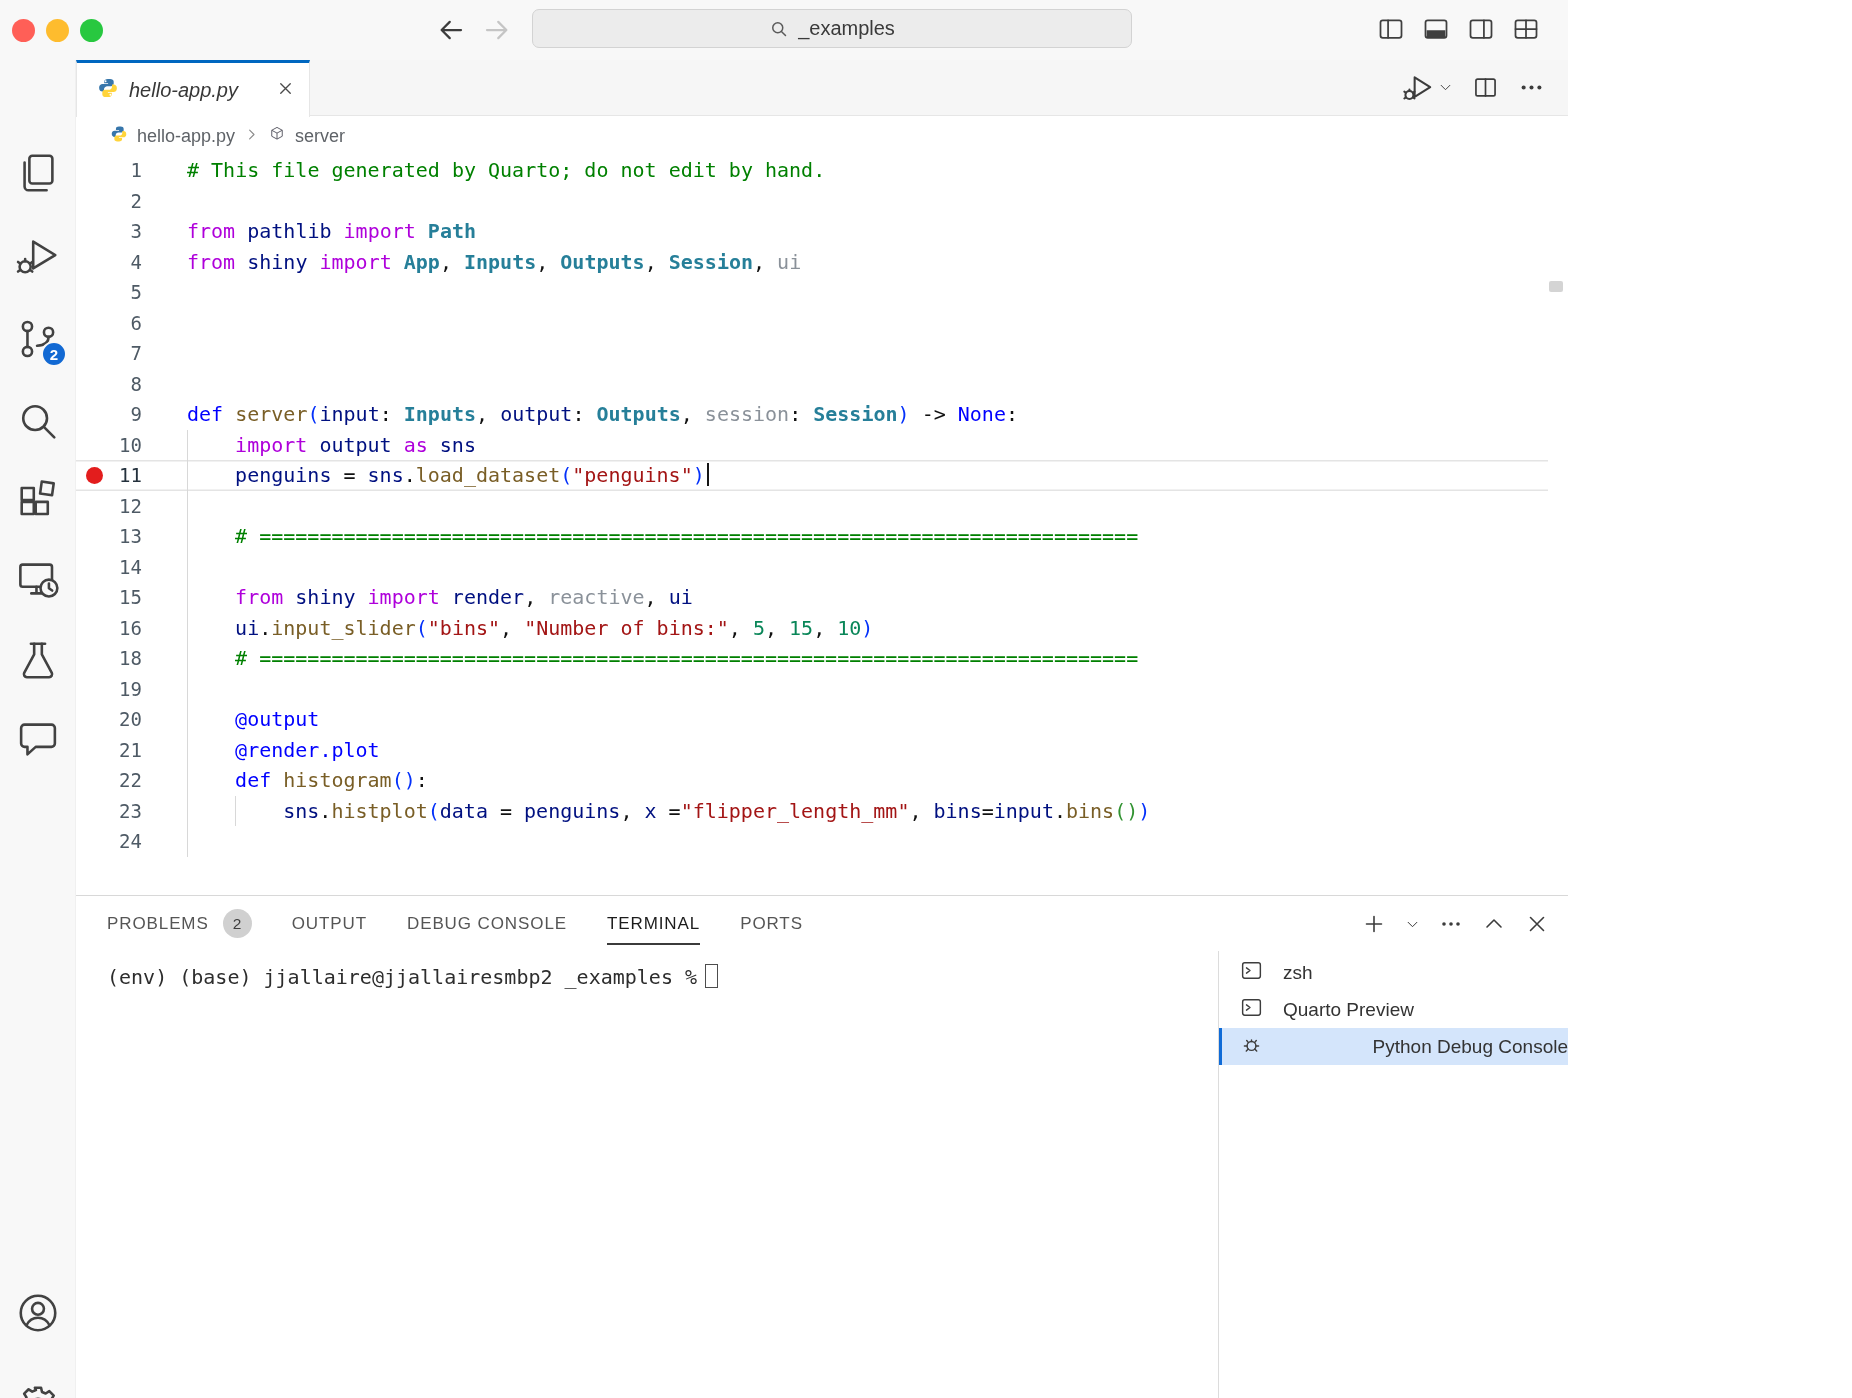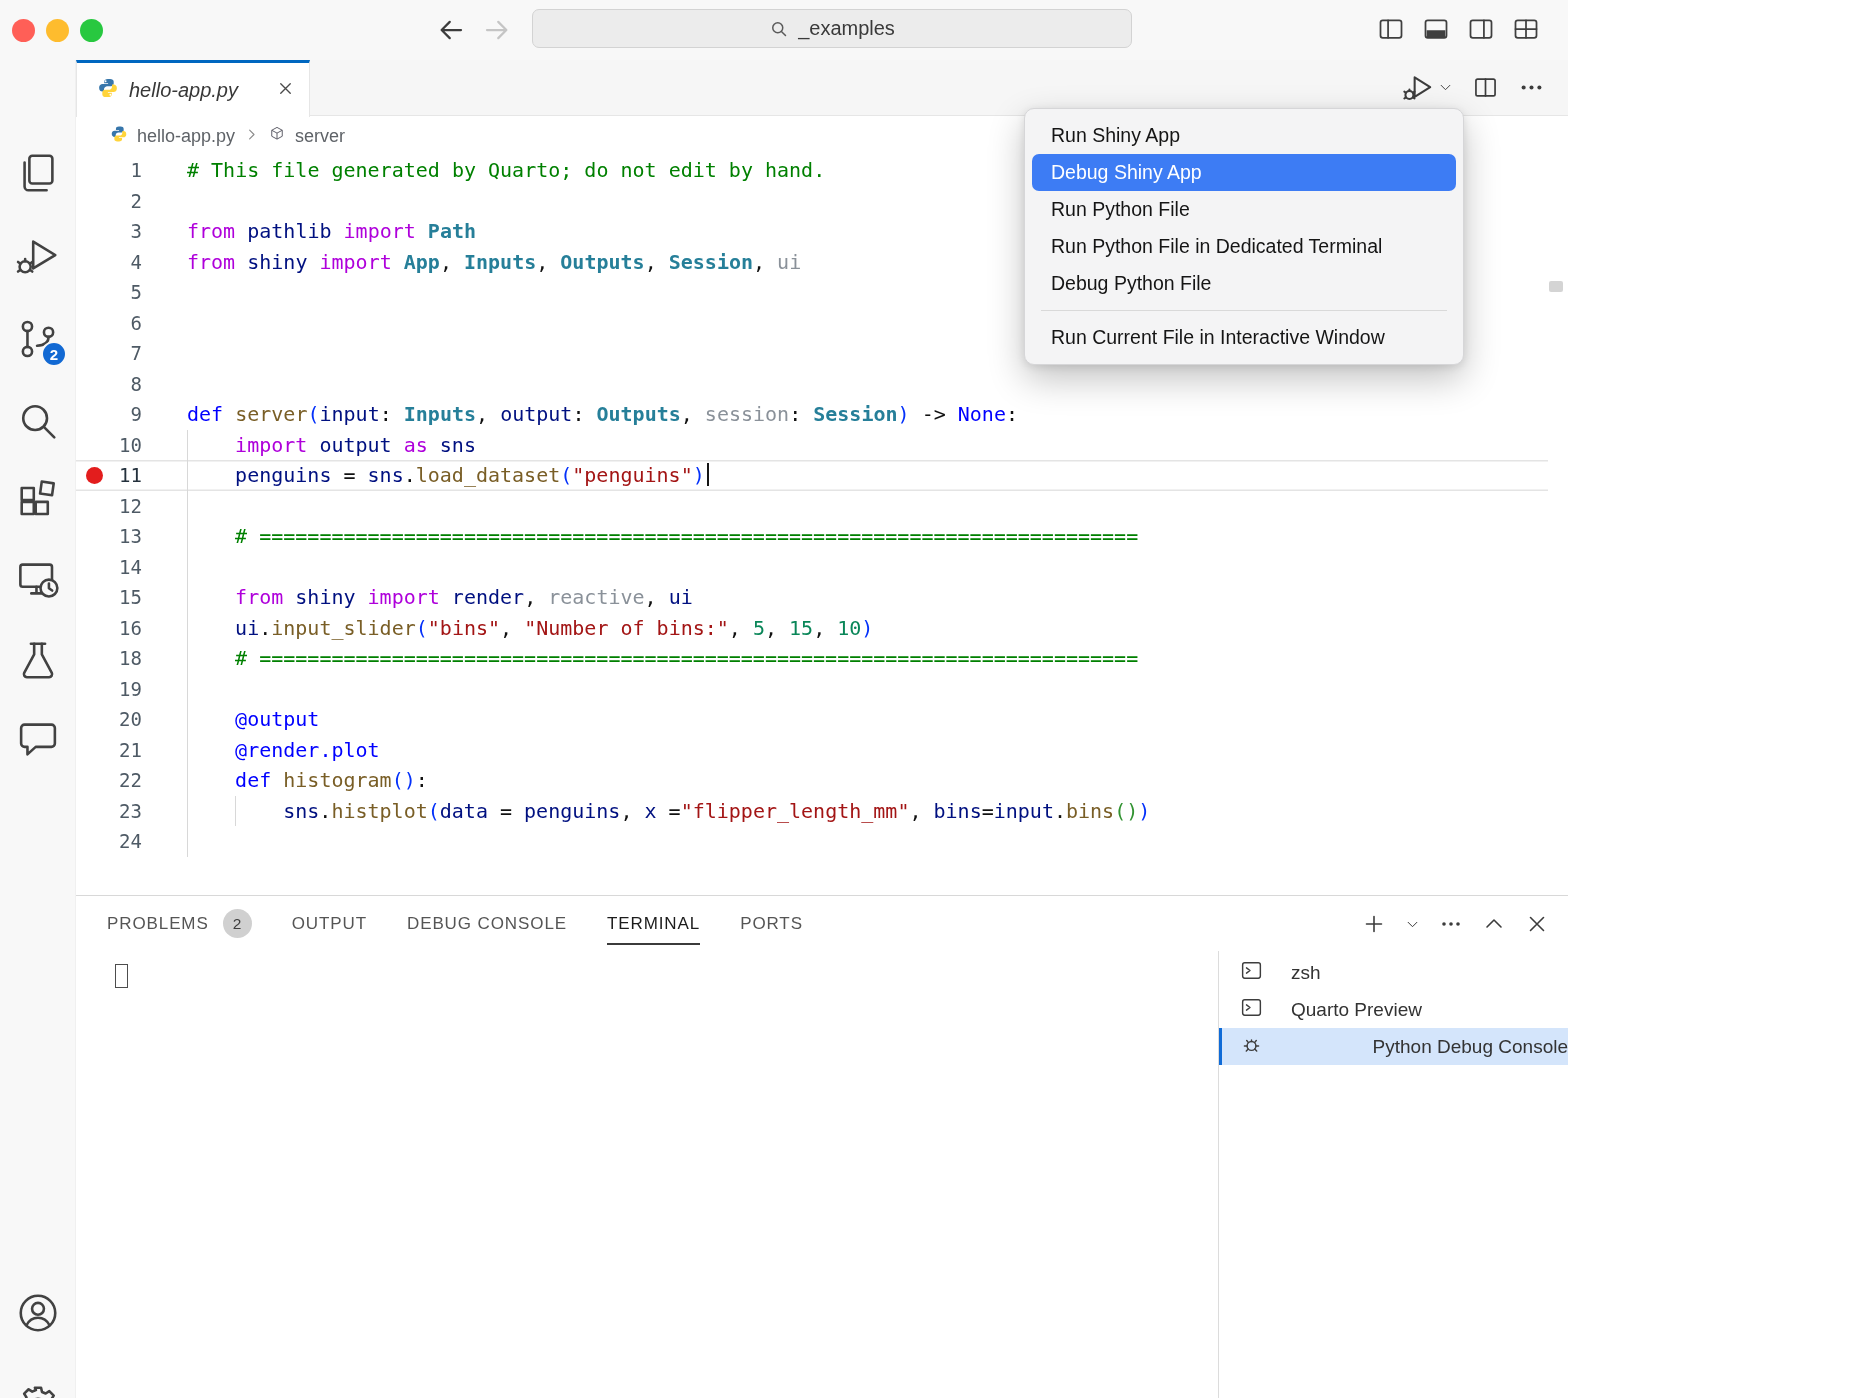--- a/index.html
+++ b/index.html
@@ -112,21 +112,21 @@
   .pbadge { width: 29px; height: 29px; border-radius: 50%; background: #d0d0d0; color: #3c3c3c; font-size: 15.5px; letter-spacing: 0; display: flex; align-items: center; justify-content: center; }
   .panel-actions { position: absolute; left: 1286px; top: 16px; display: flex; align-items: center; gap: 19px; }
   .panel-actions svg { width: 24px; height: 24px; fill: none; stroke: #3c3c3c; stroke-width: 1.6; stroke-linecap: round; stroke-linejoin: round; }
   .panel-actions .small svg { width: 15px; height: 15px; }
   .panel-actions .dot { fill: #3c3c3c; stroke: none; }
 
   .terminal { position: absolute; left: 31px; top: 68px; width: 1100px; font-size: 20px; color: #2d2d2d; }
   .term-cursor { display: inline-block; width: 13px; height: 24px; border: 1.5px solid #4d4d4d; margin-left: 8px; vertical-align: -4px; }
 
   .terminal-sidebar { position: absolute; left: 1142px; top: 55px; width: 350px; height: 448px; border-left: 1px solid #dcdcdc; padding-top: 3px; background: #fff; }
-  .trow { position: relative; height: 37px; display: flex; align-items: center; gap: 28px; padding-left: 21px; font-size: 19px; color: #333; }
+  .trow { position: relative; height: 37px; display: flex; align-items: center; gap: 20px; padding-left: 21px; font-size: 19px; color: #333; }
   .trow svg { width: 23px; height: 23px; fill: none; stroke: #3d3d3d; stroke-width: 1.5; stroke-linecap: round; stroke-linejoin: round; }
   .trow.selected { background: #d4e5fb; justify-content: space-between; }
   .trow.selected::before { content: ""; position: absolute; left: 0; top: 0; bottom: 0; width: 3px; background: #0f6bd7; }
 </style>
 </head>
 <body>
 
 <div class="window">
 
   <div class="titlebar">
@@ -414,29 +414,20 @@
           <div class="lbody mono"><span class="iguide" style="left: 0px;"></span><span class="iguide" style="left: 48.12px;"></span><span class="ltext" style="padding-left: 96.24px;"><span class="tk-va">sns</span><span class="tk-pl">.</span><span class="tk-fn">histplot</span><span class="tk-pb">(</span><span class="tk-va">data</span><span class="tk-pl"> = </span><span class="tk-va">penguins</span><span class="tk-pl">, </span><span class="tk-va">x</span><span class="tk-pl"> =</span><span class="tk-st">"flipper_length_mm"</span><span class="tk-pl">, </span><span class="tk-va">bins</span><span class="tk-pl">=</span><span class="tk-va">input</span><span class="tk-pl">.</span><span class="tk-fn">bins</span><span class="tk-pp">(</span><span class="tk-pp">)</span><span class="tk-pb">)</span></span></div>
         </div>
         <div class="code-line">
           <span class="lnum mono">24</span>
           <div class="lbody mono"><span class="iguide" style="left: 0px;"></span><span class="ltext" style="padding-left: 0px;"></span></div>
         </div>
       </div>
   </div>
   <div class="ov-marker"></div>
 
-  <div class="context-menu" id="context-menu">
-      <div class="menu-item">Run Shiny App</div>
-      <div class="menu-item selected">Debug Shiny App</div>
-      <div class="menu-item">Run Python File</div>
-      <div class="menu-item">Run Python File in Dedicated Terminal</div>
-      <div class="menu-item">Debug Python File</div>
-      <div class="menu-sep"></div>
-      <div class="menu-item">Run Current File in Interactive Window</div>
-    </div>
 
   <div class="panel">
     <div class="panel-tabs" id="panel-tabs">
         <div class="ptab">
           <span>PROBLEMS</span>
           <span class="pbadge">2</span>
         </div>
         <div class="ptab">
           <span>OUTPUT</span>
         </div>
@@ -474,21 +465,21 @@
           </svg>
       </span>
       <span>
         <svg viewBox="0 0 24 24">
             <path d="M5.5 5.5l13 13M18.5 5.5l-13 13"></path>
           </svg>
       </span>
     </div>
 
     <div class="terminal mono">
-      <span class="term-cursor"></span>
+      <span>(env) (base) jjallaire@jjallairesmbp2 _examples %</span><span class="term-cursor"></span>
     </div>
 
     <div class="terminal-sidebar" id="terminal-list">
         <div class="trow">
           <span class="ticon"><svg viewBox="0 0 24 24">
               <rect x="2.75" y="4" width="18.5" height="16" rx="2.2"></rect>
               <path d="M6.8 9.2l3.6 2.8-3.6 2.8"></path>
             </svg></span>
           <span>zsh</span>
         </div>

